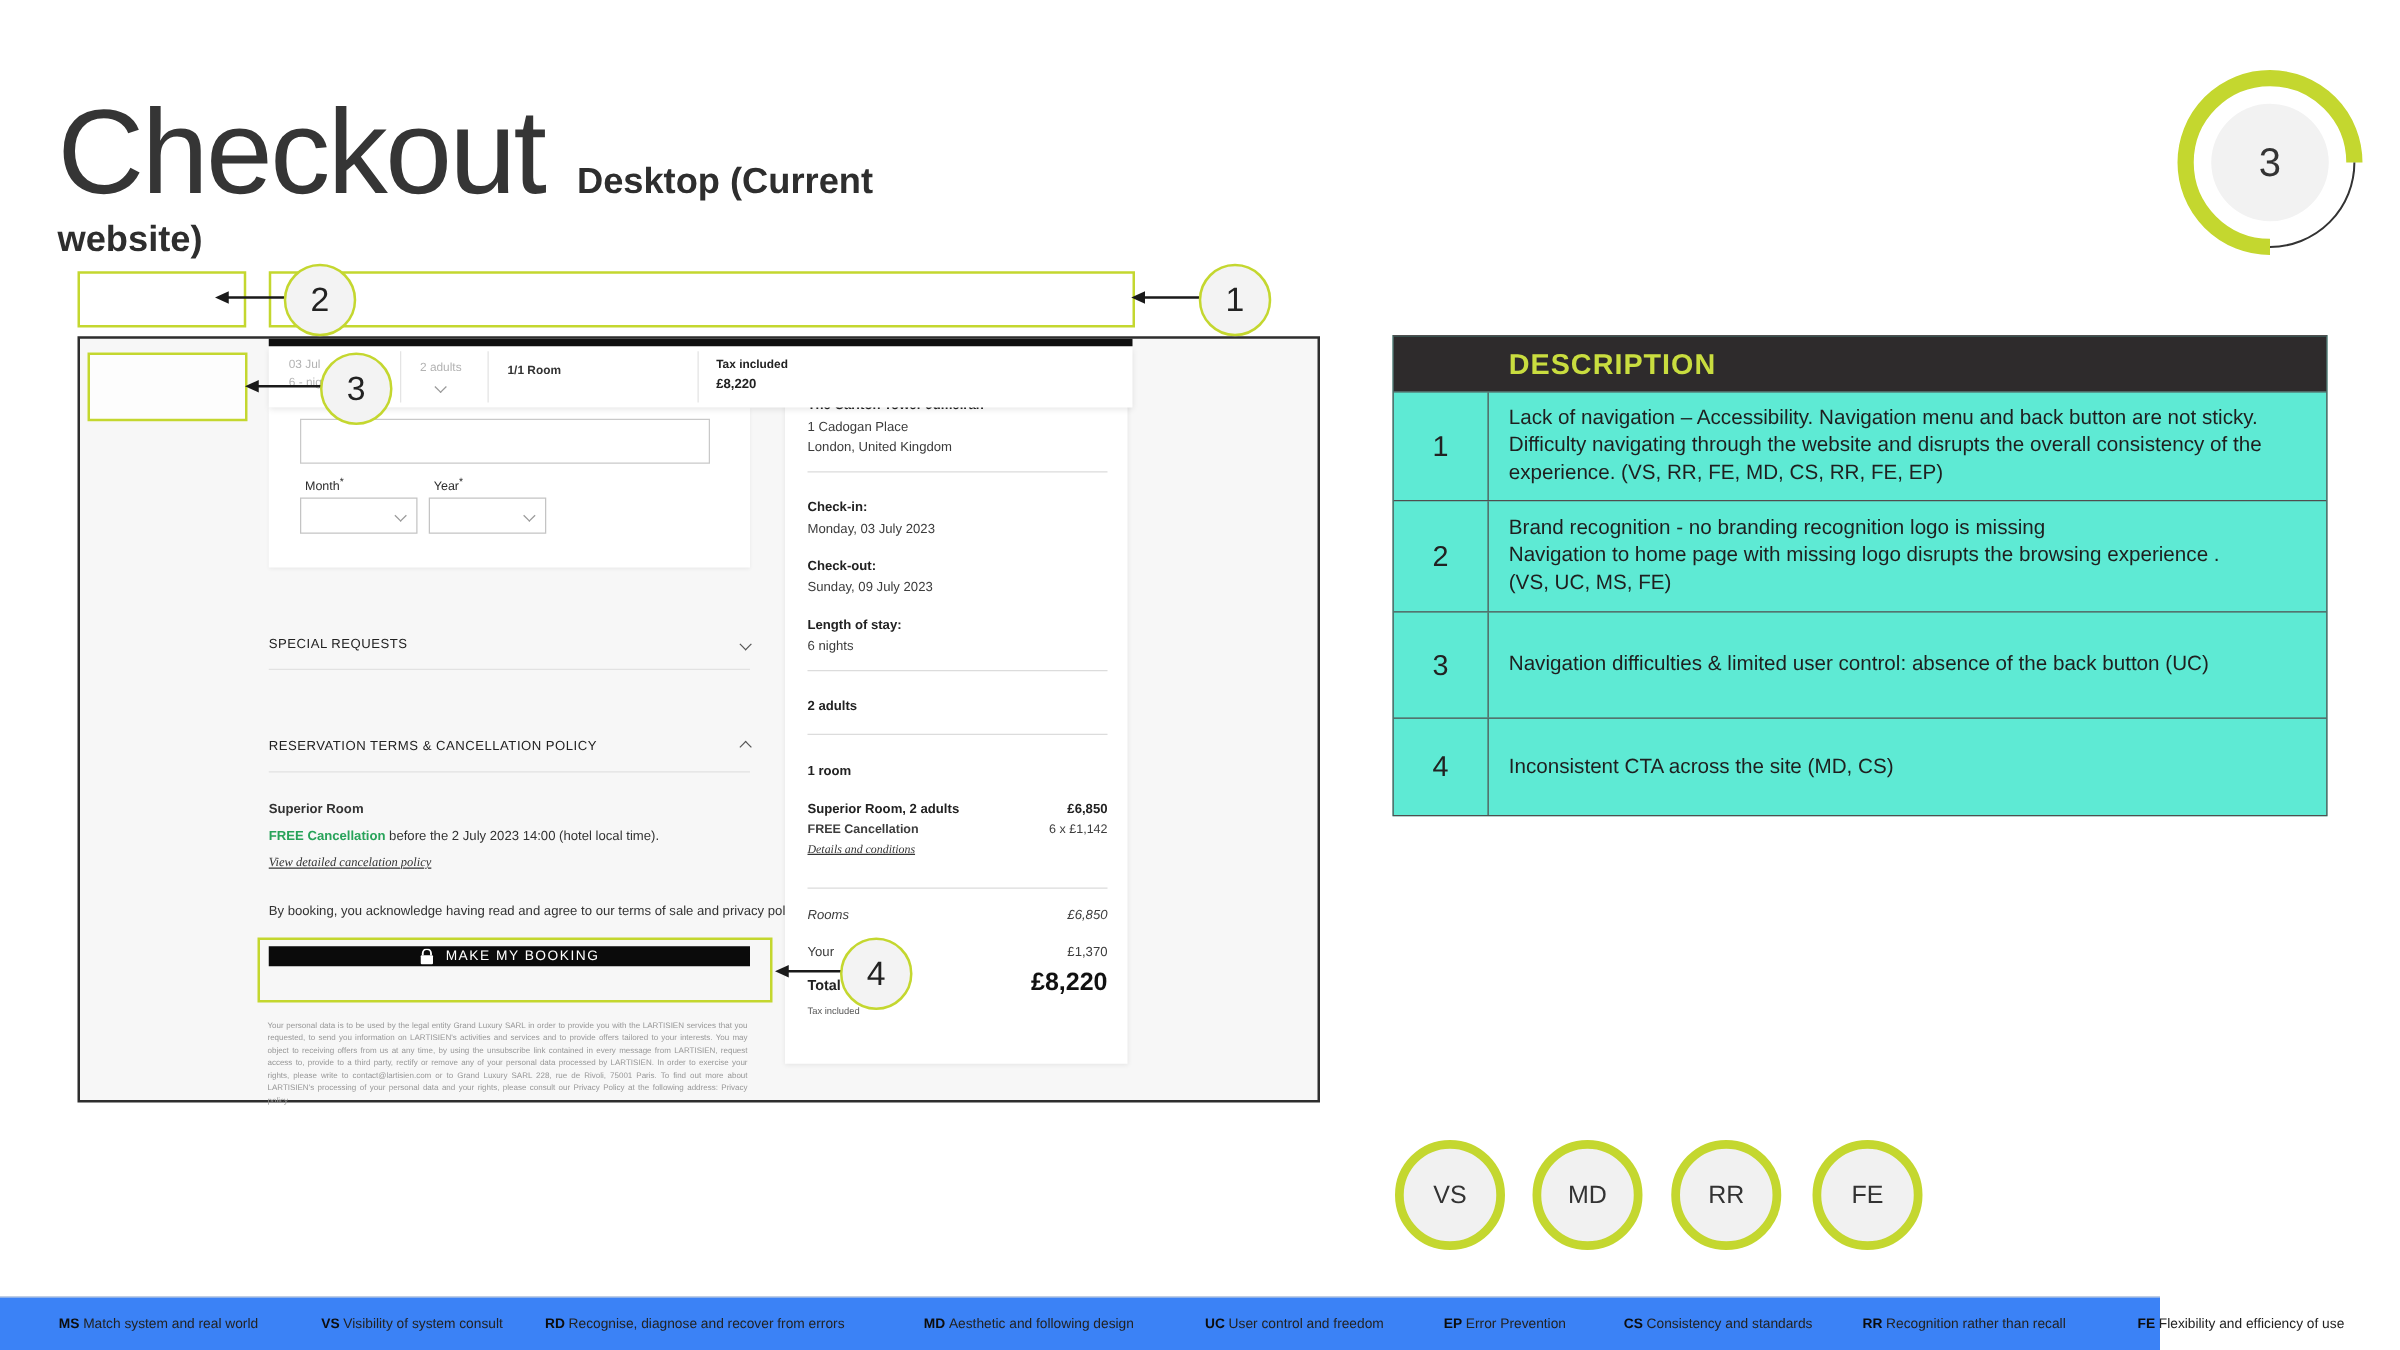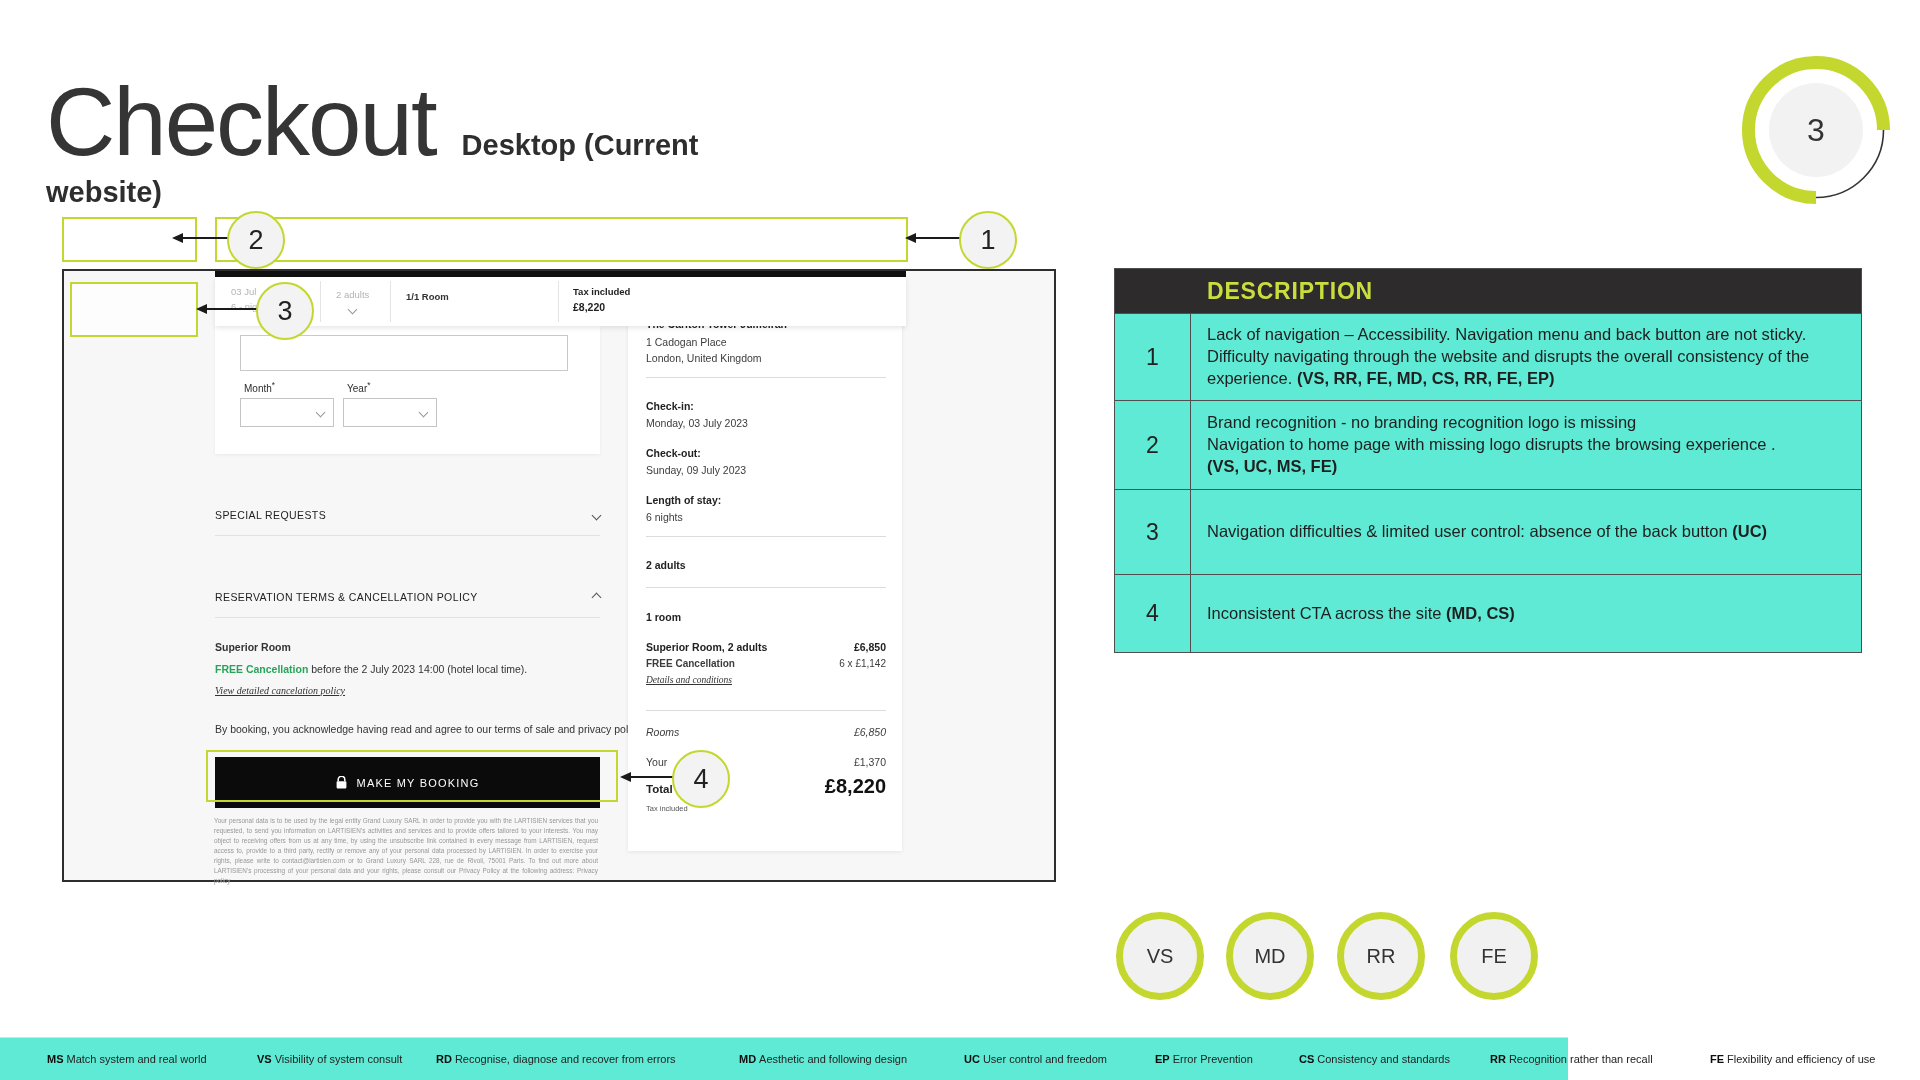--- a/index.html
+++ b/index.html
@@ -46,46 +46,46 @@
 
   .sec-row{width:385px;font-size:10.5px;letter-spacing:.4px;color:#222;display:flex;
            justify-content:space-between;align-items:center;}
   .hairline{height:1px;background:#e2e2e2;width:385px;}
   .small-txt{font-size:10.5px;color:#333;}
   .green-txt{color:#28a35a;font-weight:bold;}
   .serif-link{font-family:"Liberation Serif",serif;font-style:italic;text-decoration:underline;
               font-size:10px;color:#333;}
   .ulink{color:#333;}
 
-  #cta-btn{left:151px;top:486px;width:385px;height:51px;background:#0b0b0b;color:#fff;display:flex;
+  #cta-btn{left:151px;top:486px;width:385px;height:16px;background:#0b0b0b;color:#fff;display:flex;
            align-items:center;justify-content:center;gap:10px;font-size:11px;letter-spacing:1.2px;z-index:5;}
   #fineprint{left:150px;top:545px;width:384px;font-size:6.4px;line-height:1.55;color:#979797;text-align:justify;}
 
   #sumcard{left:564px;top:44px;width:274px;height:536px;background:#fff;box-shadow:0 1px 4px rgba(0,0,0,.08);z-index:4;}
   #sumcard .line{position:absolute;left:18px;right:16px;display:flex;justify-content:space-between;align-items:baseline;}
   #sumcard .lbl{font-size:10.5px;font-weight:bold;color:#222;}
   #sumcard .val{font-size:10.5px;color:#3c3c3c;}
   #sumcard .divider{position:absolute;left:18px;right:16px;height:1px;background:#dcdcdc;}
 
   
   #desc-table{left:1114px;top:268px;width:746px;border:1px solid #4f4f4f;background:#5eead4;}
   #desc-head{height:44px;background:#2e2b2c;display:flex;align-items:center;}
   #desc-head span{margin-left:92px;color:#C9DD3F;font-size:23px;font-weight:bold;letter-spacing:.8px;}
   .trow{display:grid;grid-template-columns:76px 1fr;border-top:1px solid #4f4f4f;}
   .tnum{display:flex;align-items:center;justify-content:center;font-size:23px;color:#222;
         border-right:1px solid #4f4f4f;}
   .ttxt{padding:10px 18px 10px 16px;font-size:16.5px;line-height:1.33;color:#1f1f1f;display:flex;align-items:center;}
-  .tags{font-weight:bold;text-align:center;}
+  .tags{font-weight:normal;text-align:center;}
 
   
   .hbadge{width:74px;height:74px;border-radius:50%;border:7px solid #C4D72F;background:#f1f1f1;
           display:flex;align-items:center;justify-content:center;font-size:20px;color:#333;}
 
   
-  #footer{left:0;top:1037px;width:1568px;height:43px;background:#5eead4;border-top:1px solid #ddd;z-index:2;text-align:right;}
+  #footer{left:0;top:1037px;width:1728px;height:43px;background:#3b82f6;border-top:1px solid #ddd;z-index:2;text-align:right;}
   .legend-item{position:absolute;top:0;line-height:43px;font-size:11px;color:#222;white-space:nowrap;}
   .legend-item b{color:#0d0d0d;margin-right:3px;}
   .legend-item:nth-child(1){left:47px;}  .legend-item:nth-child(2){left:257px;}
   .legend-item:nth-child(3){left:436px;} .legend-item:nth-child(4){left:739px;}
   .legend-item:nth-child(5){left:964px;} .legend-item:nth-child(6){left:1155px;}
   .legend-item:nth-child(7){left:1299px;}.legend-item:nth-child(8){left:1490px;}
   .legend-item:nth-child(9){left:1710px;}
 </style>
 </head>
 <body>

